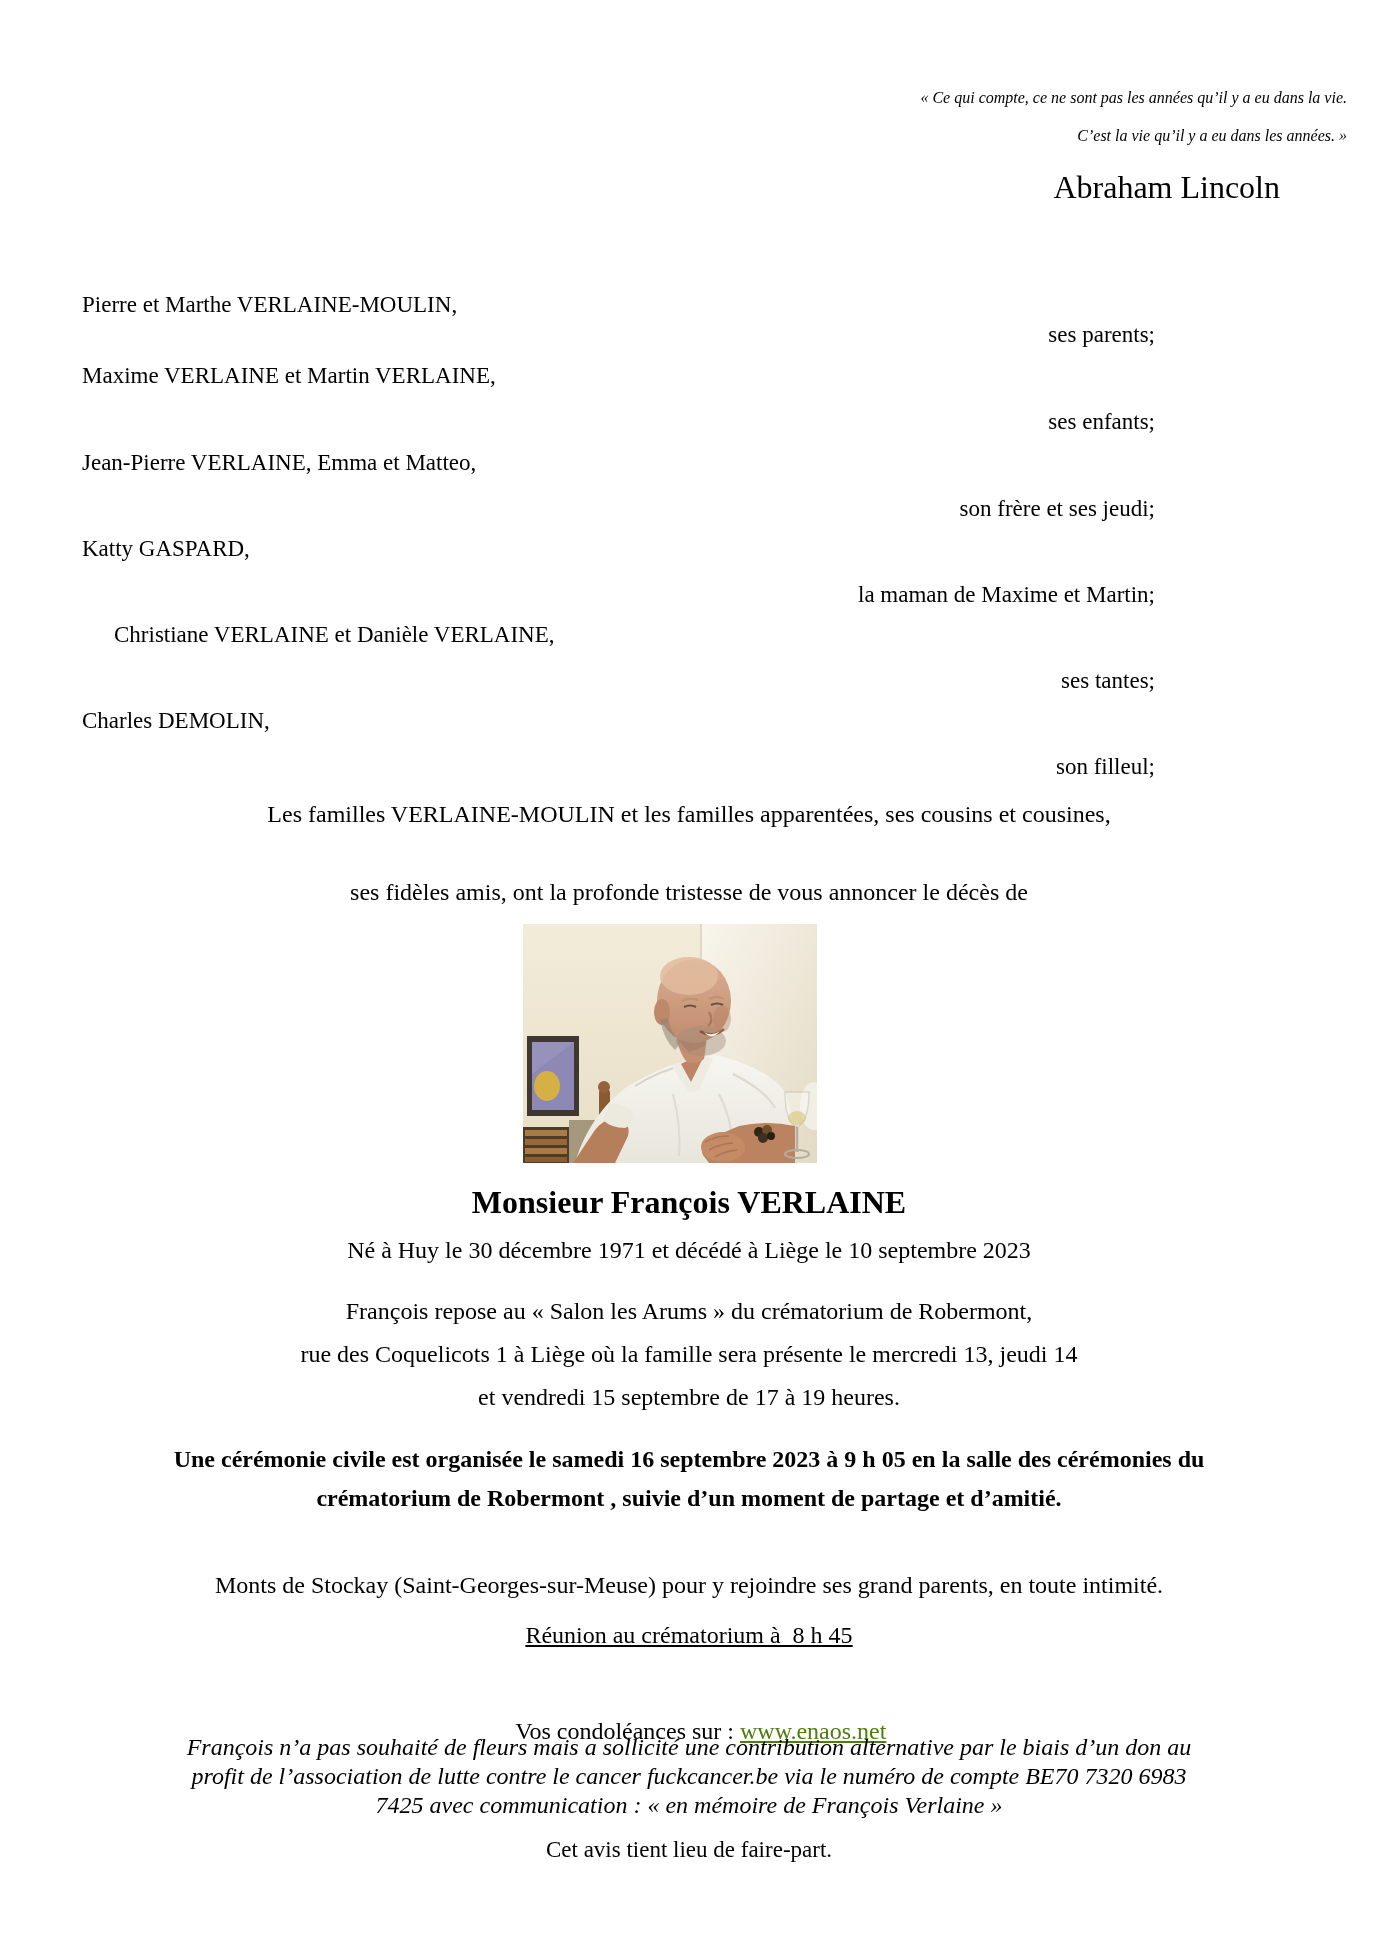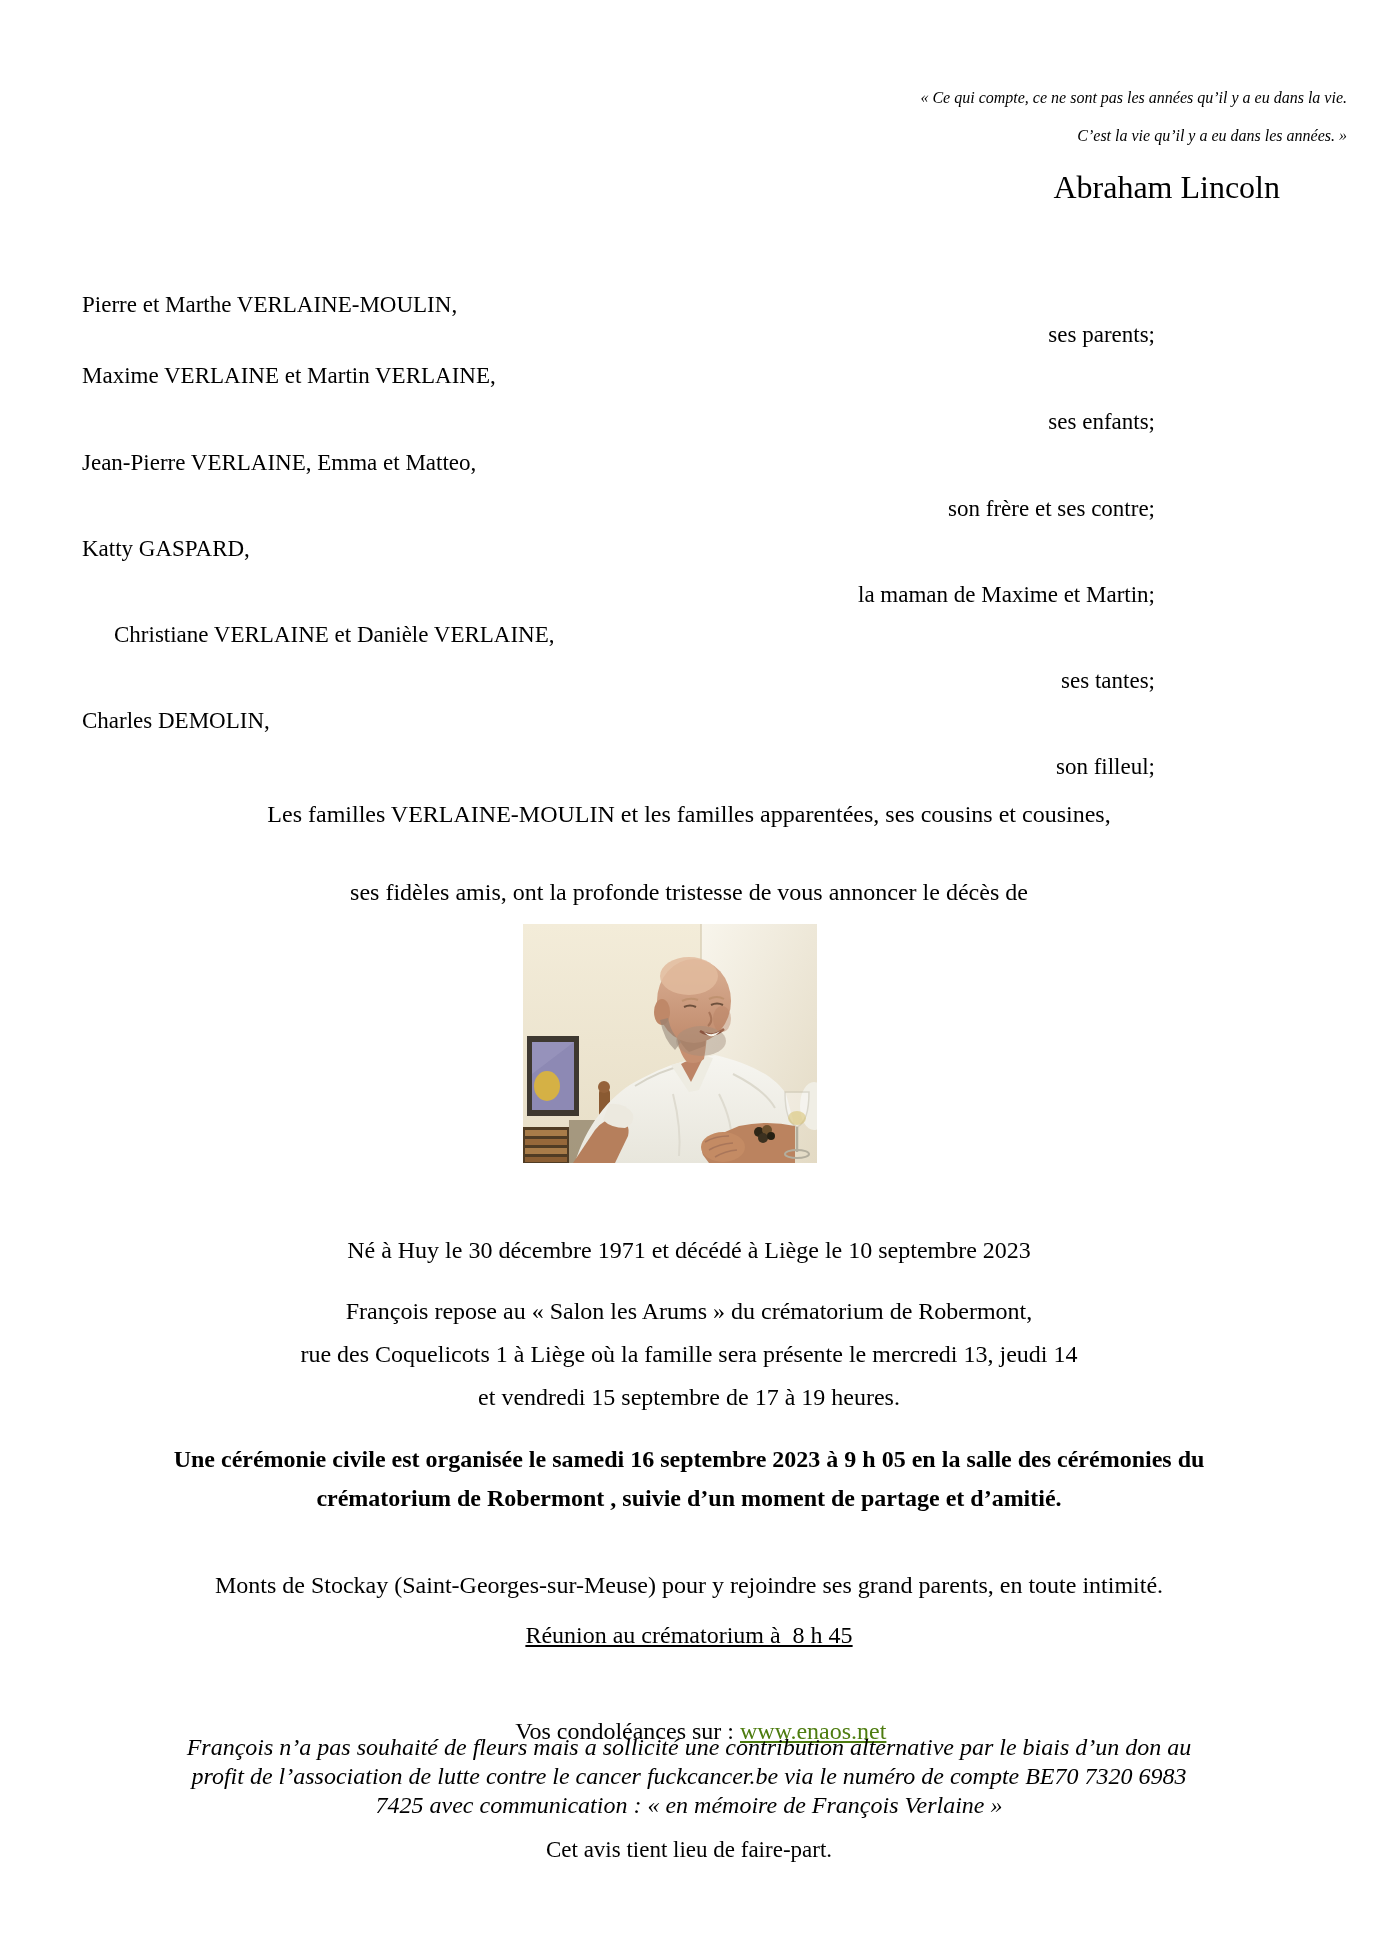--- a/index.html
+++ b/index.html
@@ -47,21 +47,21 @@
   <div class="line quote" style="top:126px; right:31px;">C’est la vie qu’il y a eu dans les années. »</div>
   <div class="line rightal" style="top:168px; right:98px; font-size:32px;">Abraham Lincoln</div>
 
   <div class="line name" style="top:291px;">Pierre et Marthe VERLAINE-MOULIN,</div>
   <div class="line relation" style="top:321px;">ses parents;</div>
 
   <div class="line name" style="top:362px;">Maxime VERLAINE et Martin VERLAINE,</div>
   <div class="line relation" style="top:408px;">ses enfants;</div>
 
   <div class="line name" style="top:449px;">Jean-Pierre VERLAINE, Emma et Matteo,</div>
-  <div class="line relation" style="top:495px;">son frère et ses contre;</div>
+  <div class="line relation" style="top:495px;">son frère et ses jeudi;</div>
 
   <div class="line name" style="top:535px;">Katty GASPARD,</div>
   <div class="line relation" style="top:581px;">la maman de Maxime et Martin;</div>
 
   <div class="line name" style="top:621px;margin-left:32px;">Christiane VERLAINE et Danièle VERLAINE,</div>
   <div class="line relation" style="top:667px;">ses tantes;</div>
 
   <div class="line name" style="top:707px;">Charles DEMOLIN,</div>
   <div class="line relation" style="top:753px;">son filleul;</div>
 
@@ -137,20 +137,21 @@
       <circle cx="244" cy="206" r="5" fill="#6b4f2c"></circle>
       <circle cx="240" cy="214" r="5" fill="#3c3120"></circle>
       <circle cx="248" cy="212" r="4" fill="#262013"></circle>
       <path d="M262,168 Q262,198 274,203 Q286,198 286,168 Z" fill="#ffffff" opacity="0.35" stroke="#b3ae9e" stroke-width="1.5"></path>
       <ellipse cx="274" cy="194" rx="9" ry="7" fill="#d9c478" opacity="0.6"></ellipse>
       <line x1="274" y1="203" x2="274" y2="228" stroke="#b3ae9e" stroke-width="2.5"></line>
       <ellipse cx="274" cy="230" rx="12" ry="4" fill="none" stroke="#b3ae9e" stroke-width="2"></ellipse>
     </svg>
   </div>
 
+  <div class="line center title-line" style="top:1183px;">Monsieur François VERLAINE</div>
   <div class="line center" style="top:1236px;">Né à Huy le 30 décembre 1971 et décédé à Liège le 10 septembre 2023</div>
 
   <div class="line center" style="top:1297px;">François repose au « Salon les Arums » du crématorium de Robermont,</div>
   <div class="line center" style="top:1340px;">rue des Coquelicots 1 à Liège où la famille sera présente le mercredi 13, jeudi 14</div>
   <div class="line center" style="top:1383px;">et vendredi 15 septembre de 17 à 19 heures.</div>
 
   <div class="line center bold-line" style="top:1445px;">Une cérémonie civile est organisée le samedi 16 septembre 2023 à 9 h 05 en la salle des cérémonies du</div>
   <div class="line center bold-line" style="top:1484px;">crématorium de Robermont , suivie d’un moment de partage et d’amitié.</div>
 
   <div class="line center" style="top:1571px;">Monts de Stockay (Saint-Georges-sur-Meuse) pour y rejoindre ses grand parents, en toute intimité.</div>

